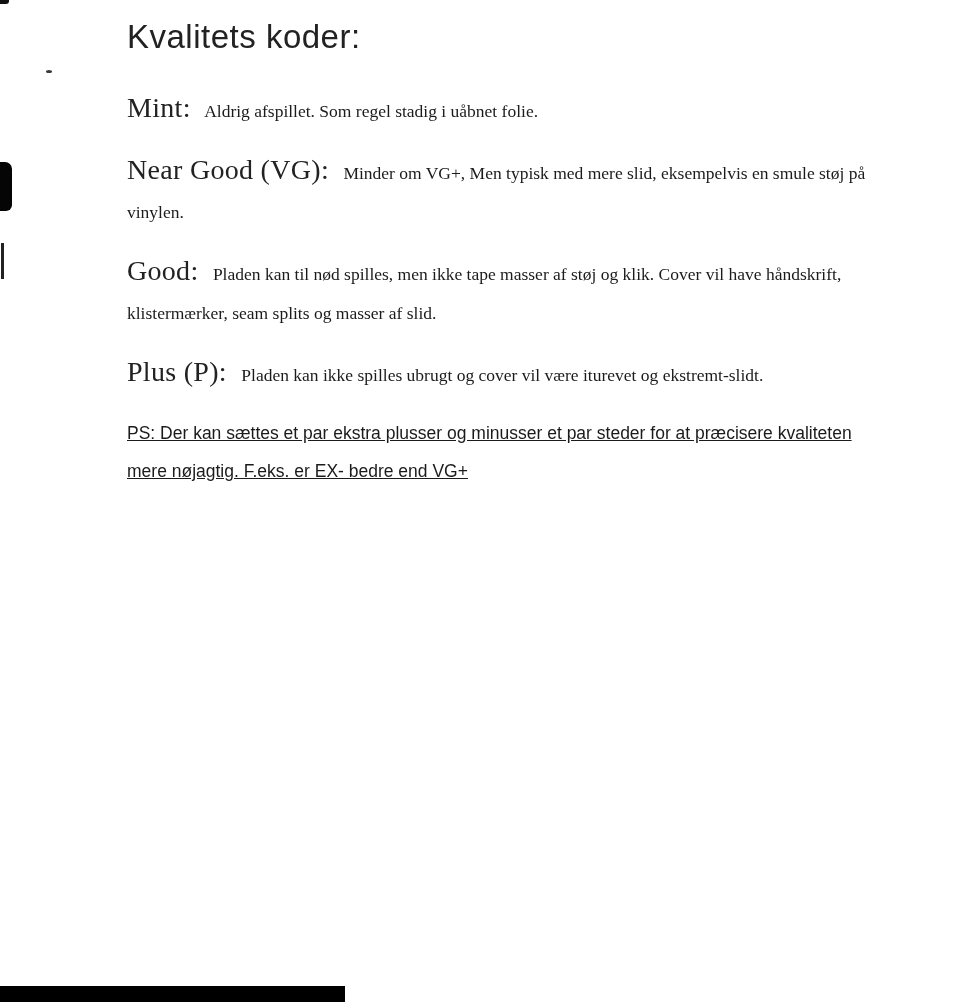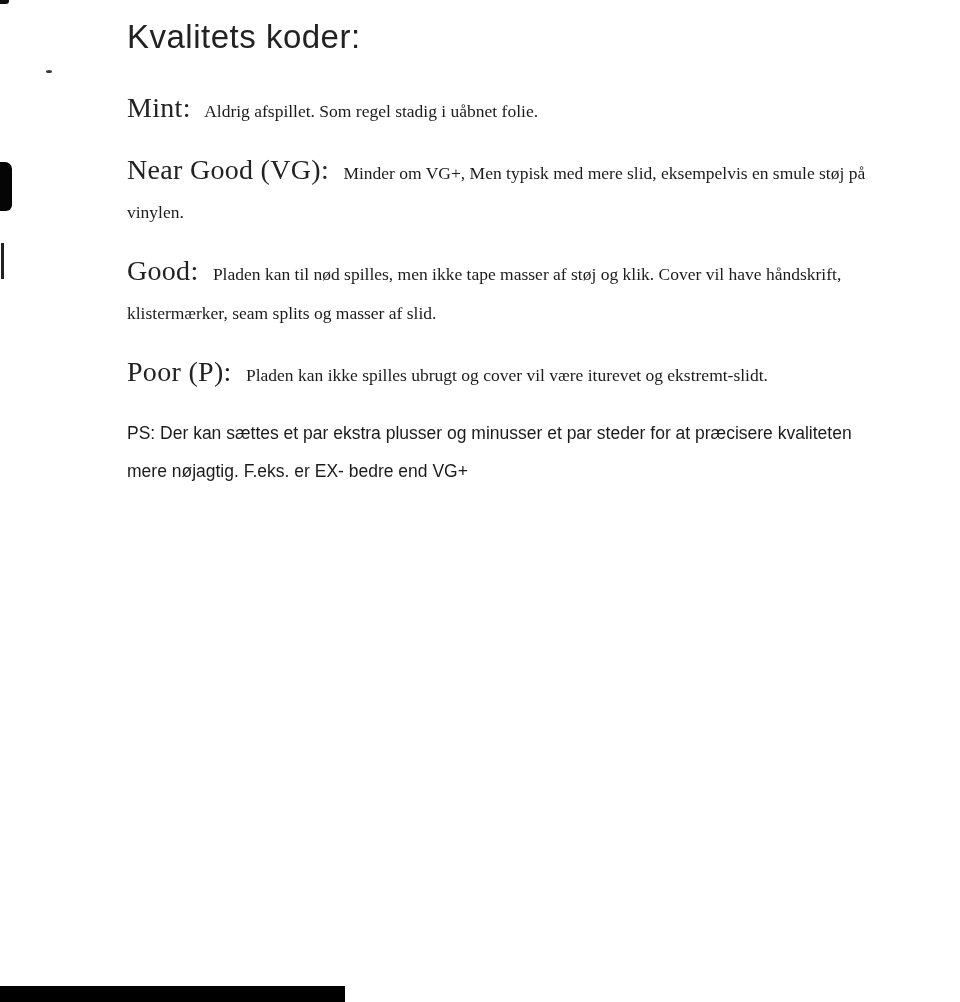--- a/index.html
+++ b/index.html
@@ -40,20 +40,21 @@
     white-space: nowrap;
   }
   span.desc {
     font-size: 17.5px;
   }
   p.ps {
     font-size: 17.5px;
     line-height: 38px;
     margin: 6px 0 0 0;
     color: #1b1b1b;
+    text-decoration: underline;
   }
   
   .artifact {
     position: absolute;
     background: #111;
   }
   .artifact-topleft {
     left: 0; top: 0;
     width: 9px; height: 4px;
     border-radius: 0 0 3px 0;
@@ -108,19 +109,19 @@
   </p>
 
 
 
   <p class="entry">
     <span class="term">Good:</span>
     <span class="desc">Pladen kan til nød spilles, men ikke tape masser af støj og klik. Cover vil have håndskrift, klistermærker, seam splits og masser af slid.</span>
   </p>
 
   <p class="entry">
-    <span class="term">Poor (P):</span>
+    <span class="term">Plus (P):</span>
     <span class="desc">Pladen kan ikke spilles ubrugt og cover vil være iturevet og ekstremt-slidt.</span>
   </p>
 
   <p class="ps">PS: Der kan sættes et par ekstra plusser og minusser et par steder for at præcisere kvaliteten mere nøjagtig. F.eks. er EX- bedre end VG+</p>
 
 </div>
 
 </body></html>

